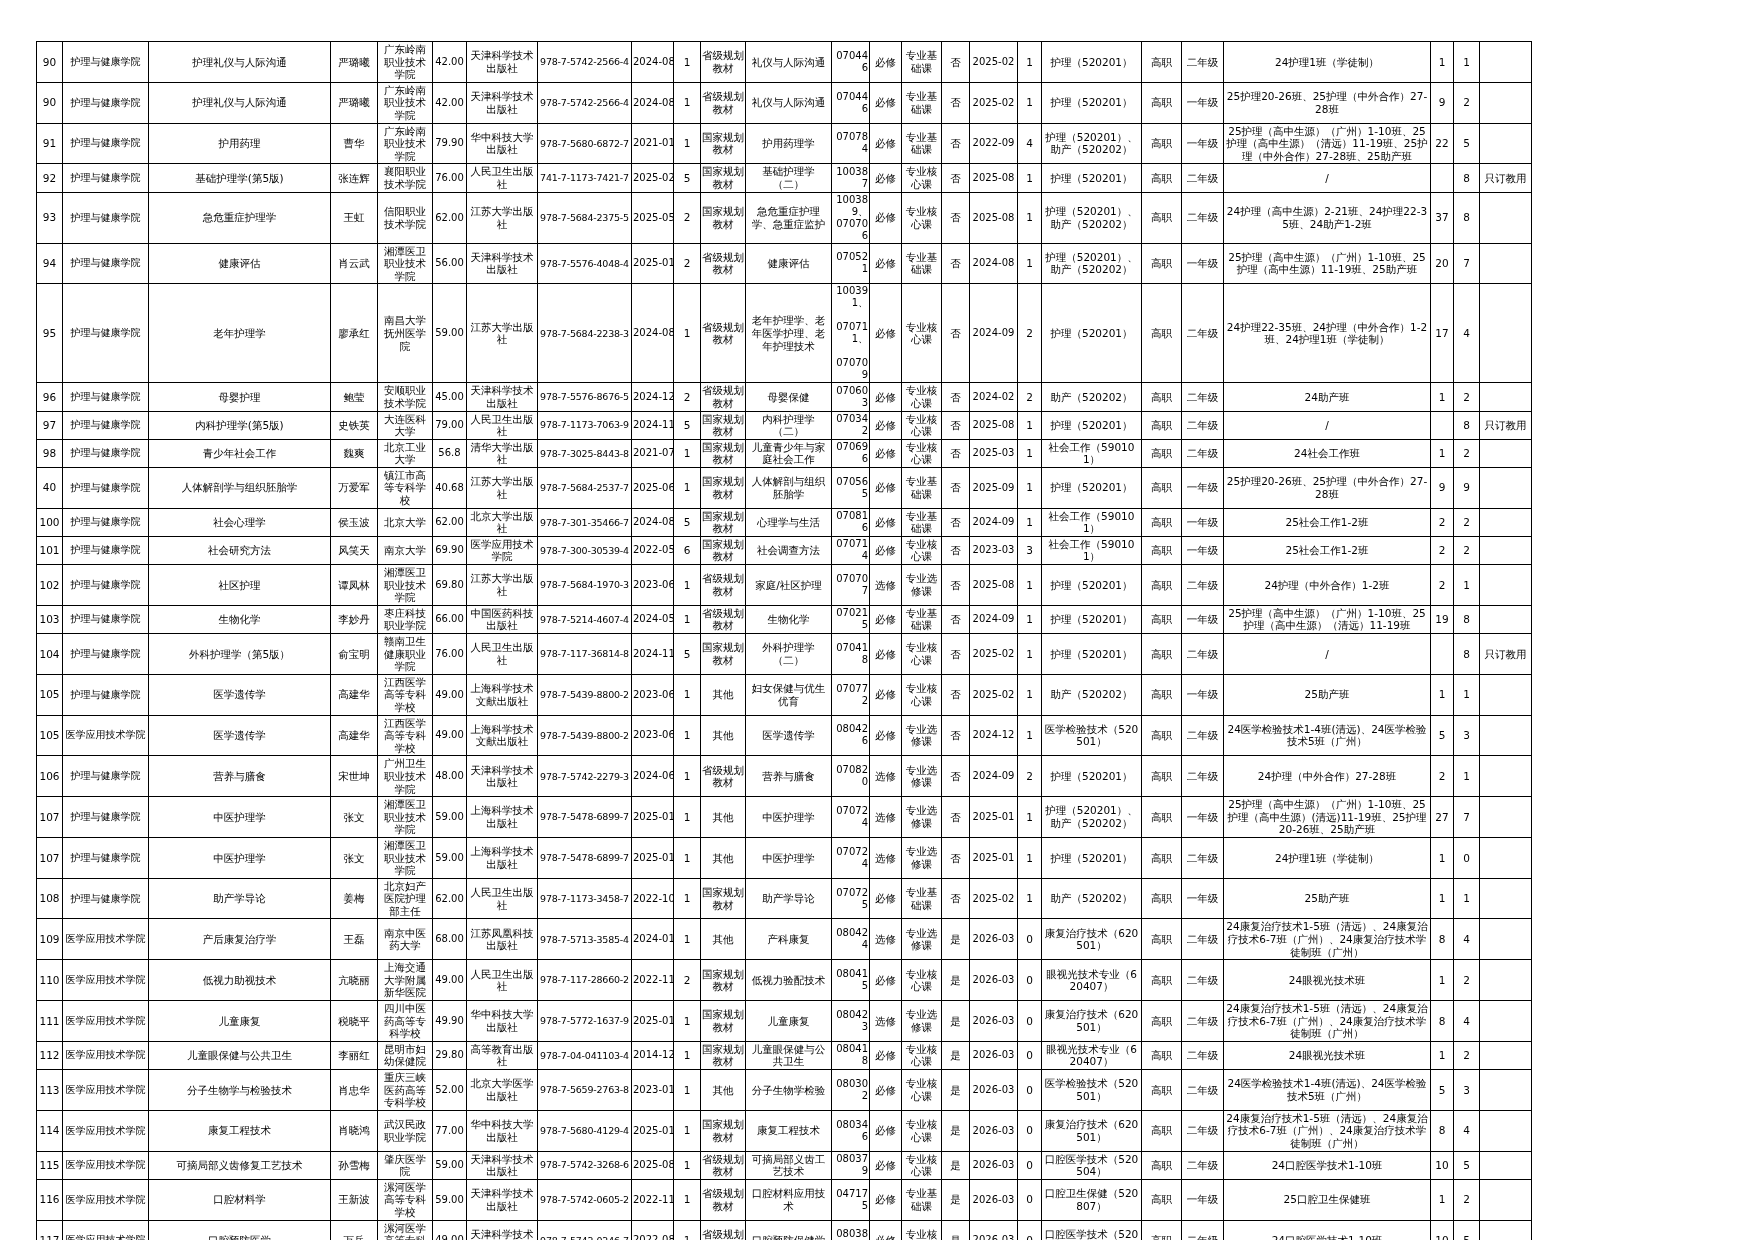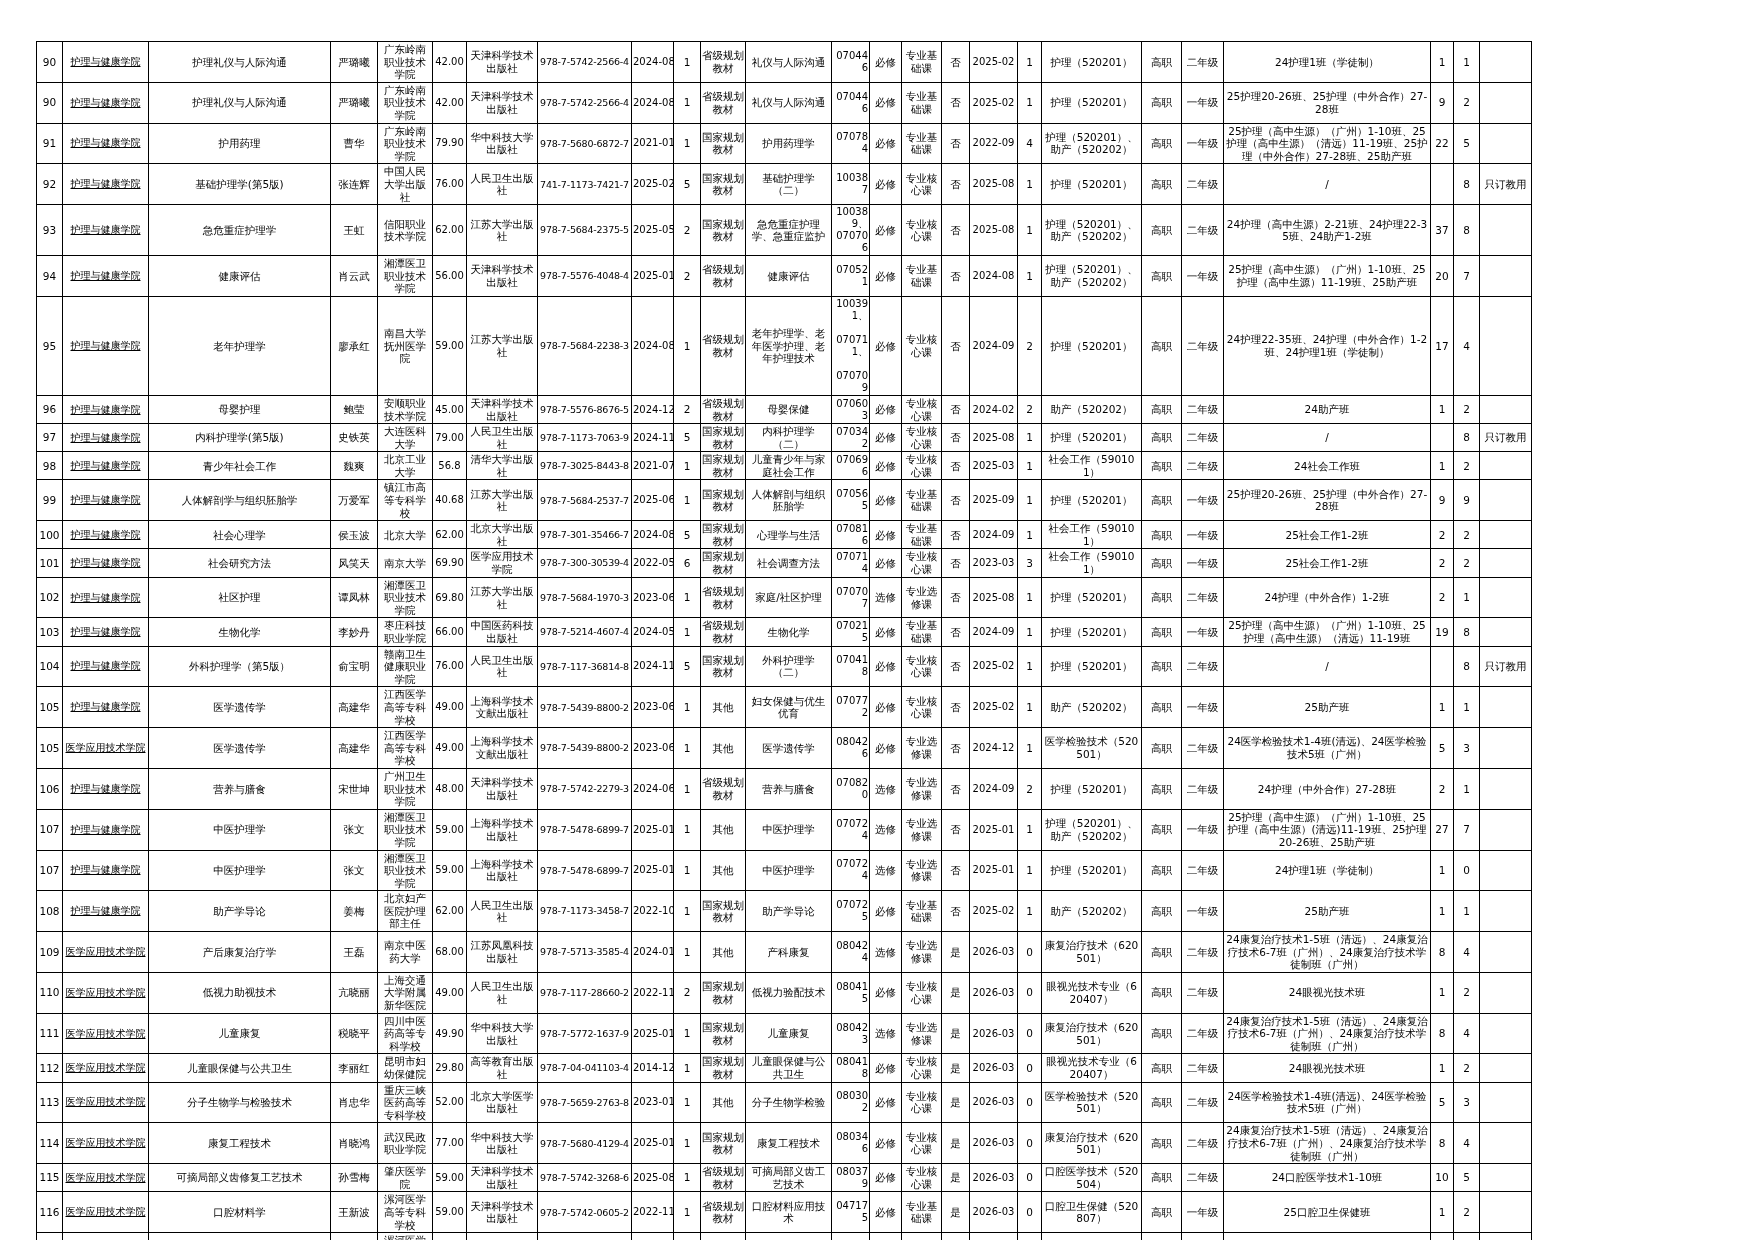--- a/index.html
+++ b/index.html
@@ -29,21 +29,21 @@
     line-height: 1.2;
     text-align: center;
     vertical-align: middle;
     padding: 1px 1px;
     height: 24px;
     white-space: pre-line;
     word-break: break-all;
     overflow: hidden;
   }
   
-  table.grid td:nth-child(2) { white-space: nowrap; font-size: 10px; text-decoration: underline; }
+  table.grid td:nth-child(2) { white-space: nowrap; font-size: 10px; }
   
   table.grid td:nth-child(6),
   table.grid td:nth-child(9),
   table.grid td:nth-child(17) { white-space: nowrap; font-size: 10px; }
   
   table.grid td:nth-child(8) { white-space: nowrap; font-size: 9.5px; letter-spacing: -0.2px; margin-left: 48px; }
   
   table.grid td:nth-child(13) { font-size: 10px; overflow: visible; text-align: right; }
   
   table.grid td:nth-child(10),
@@ -163,21 +163,21 @@
           <td>25护理（高中生源）（广州）1-10班、25护理（高中生源）（清远）11-19班、25护理（中外合作）27-28班、25助产班</td>
           <td>22</td>
           <td>5</td>
           <td></td>
         </tr>
         <tr>
           <td>92</td>
           <td>护理与健康学院</td>
           <td>基础护理学(第5版)</td>
           <td>张连辉</td>
-          <td>中国人民大学出版社</td>
+          <td>襄阳职业技术学院</td>
           <td>76.00</td>
           <td>人民卫生出版社</td>
           <td>741-7-1173-7421-7</td>
           <td>2025-02</td>
           <td>5</td>
           <td>国家规划教材</td>
           <td>基础护理学（二）</td>
           <td>100387</td>
           <td>必修</td>
           <td>专业核心课</td>
@@ -353,21 +353,21 @@
           <td>1</td>
           <td>社会工作（590101）</td>
           <td>高职</td>
           <td>二年级</td>
           <td>24社会工作班</td>
           <td>1</td>
           <td>2</td>
           <td></td>
         </tr>
         <tr>
-          <td>99</td>
+          <td>40</td>
           <td>护理与健康学院</td>
           <td>人体解剖学与组织胚胎学</td>
           <td>万爱军</td>
           <td>镇江市高等专科学校</td>
           <td>40.68</td>
           <td>江苏大学出版社</td>
           <td>978-7-5684-2537-7</td>
           <td>2025-06</td>
           <td>1</td>
           <td>国家规划教材</td>

